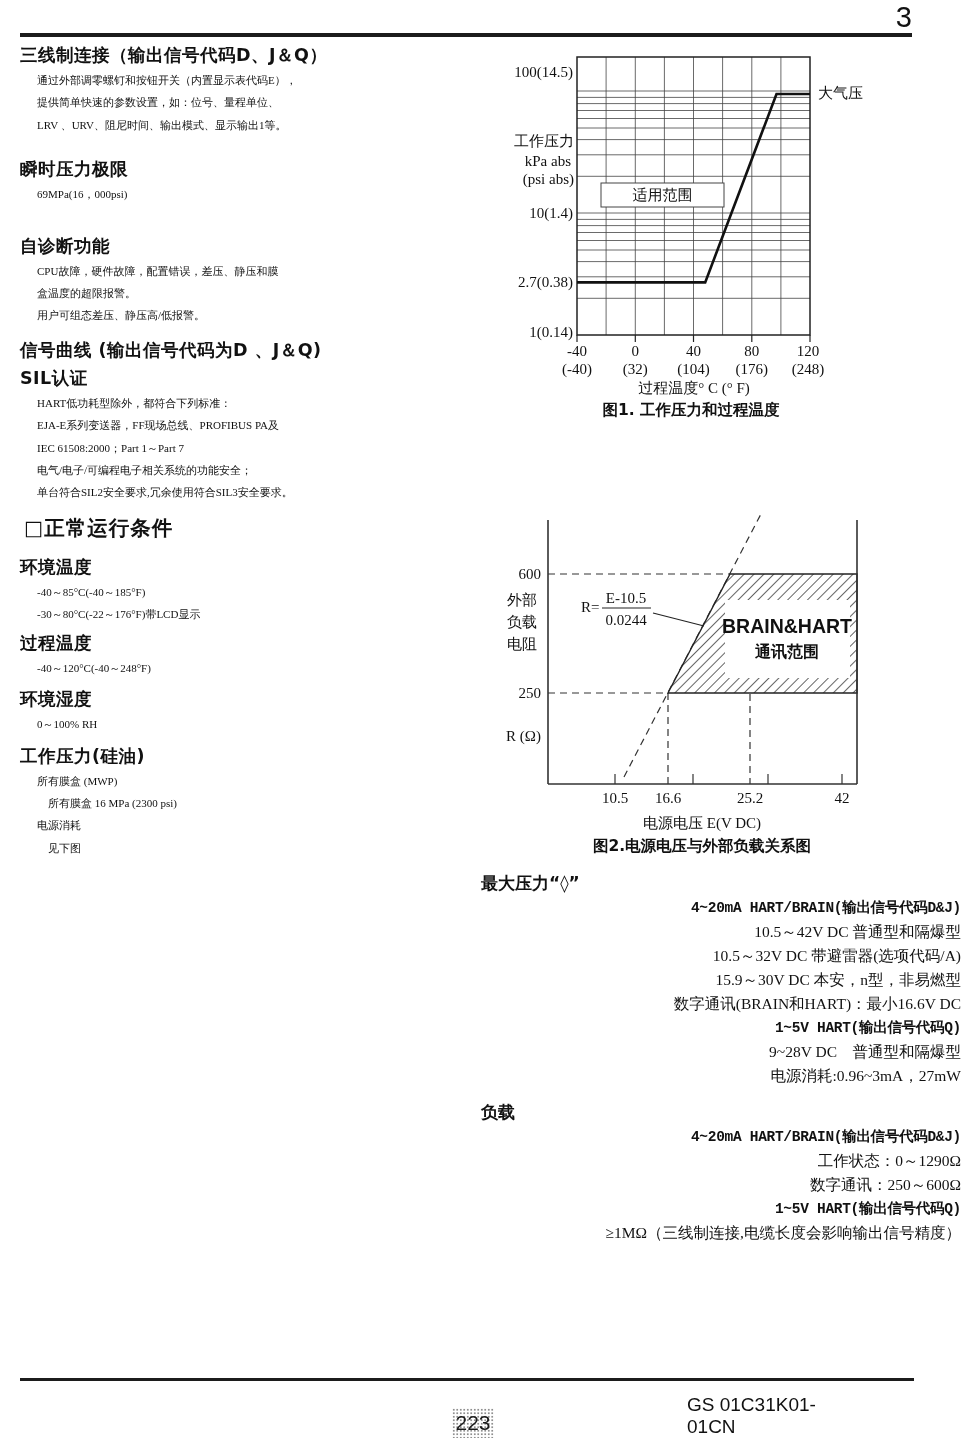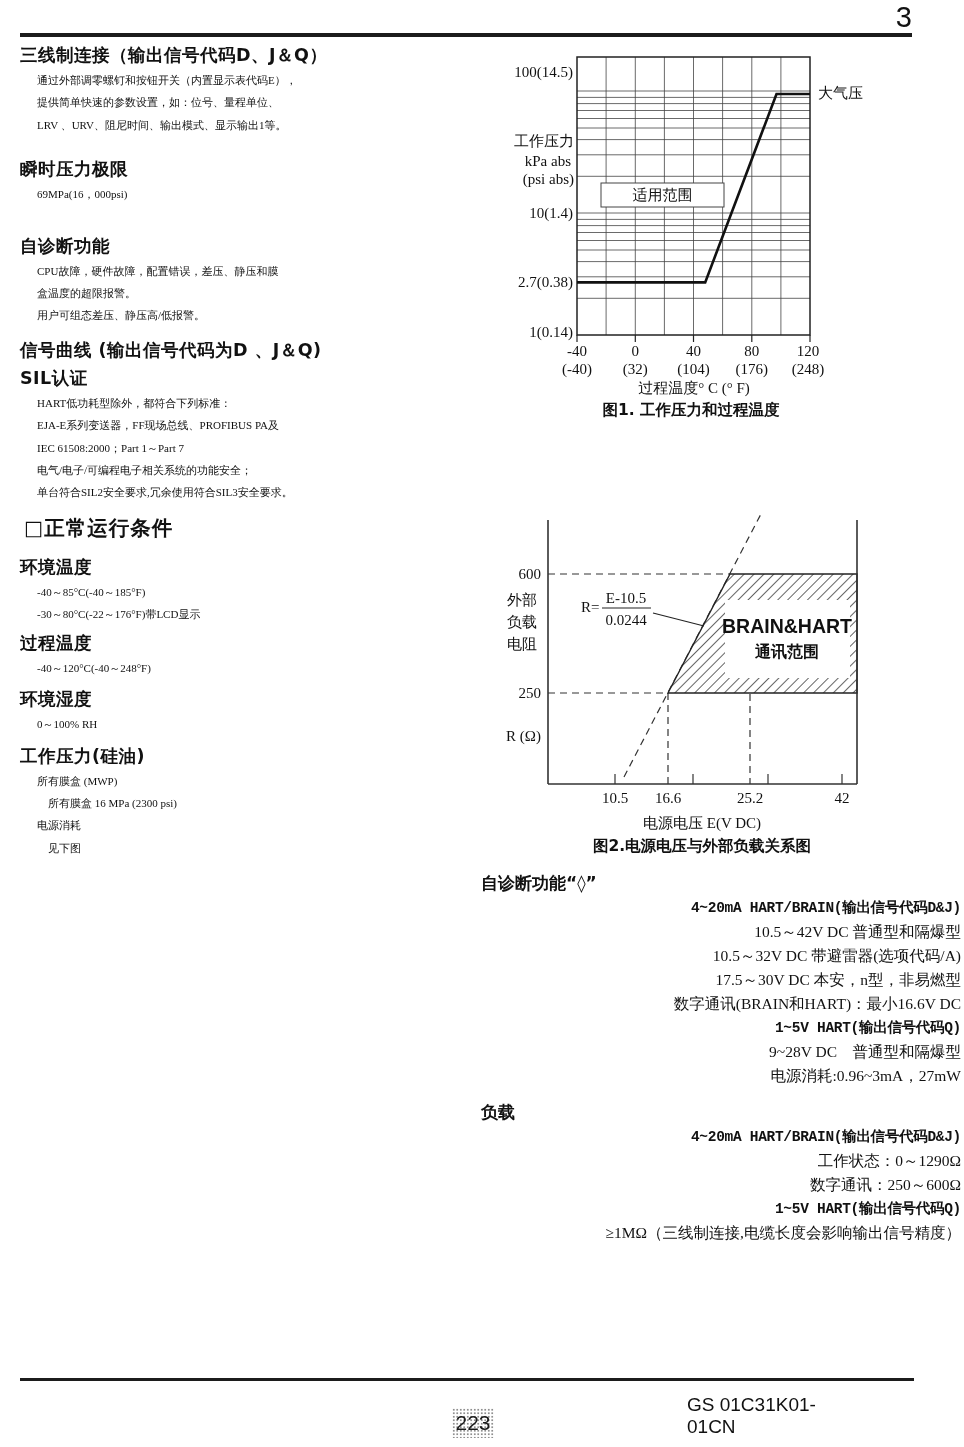--- a/index.html
+++ b/index.html
@@ -234,25 +234,25 @@
 
     <text class="t-serif" x="134" y="303" text-anchor="middle">10.5</text>
     <text class="t-serif" x="187" y="303" text-anchor="middle">16.6</text>
     <text class="t-serif" x="269" y="303" text-anchor="middle">25.2</text>
     <text class="t-serif" x="361" y="303" text-anchor="middle">42</text>
     <text class="t-serif" x="221" y="328" text-anchor="middle">电源电压 E(V DC)</text>
     <text class="t-cap" x="221" y="351" text-anchor="middle">图2.电源电压与外部负载关系图</text>
   </svg>
 
   <div class="abs spec" style="left:481px;top:872px;">
-    <h3>自诊断功能“◊”</h3>
+    <h3>最大压力“◊”</h3>
     <div class="ln code-line">4~20mA HART/BRAIN(输出信号代码D&amp;J)</div>
     <div class="ln serif-line">10.5～42V DC 普通型和隔爆型</div>
     <div class="ln serif-line">10.5～32V DC 带避雷器(选项代码/A)</div>
-    <div class="ln serif-line">17.5～30V DC 本安，n型，非易燃型</div>
+    <div class="ln serif-line">15.9～30V DC 本安，n型，非易燃型</div>
     <div class="ln serif-line">数字通讯(BRAIN和HART)：最小16.6V DC</div>
     <div class="ln code-line">1~5V HART(输出信号代码Q)</div>
     <div class="ln serif-line">9~28V DC　普通型和隔爆型</div>
     <div class="ln serif-line">电源消耗:0.96~3mA，27mW</div>
     <div class="gap"></div>
     <h3>负载</h3>
     <div class="ln code-line">4~20mA HART/BRAIN(输出信号代码D&amp;J)</div>
     <div class="ln serif-line ind20">工作状态：0～1290Ω</div>
     <div class="ln serif-line ind20">数字通讯：250～600Ω</div>
     <div class="ln code-line">1~5V HART(输出信号代码Q)</div>

